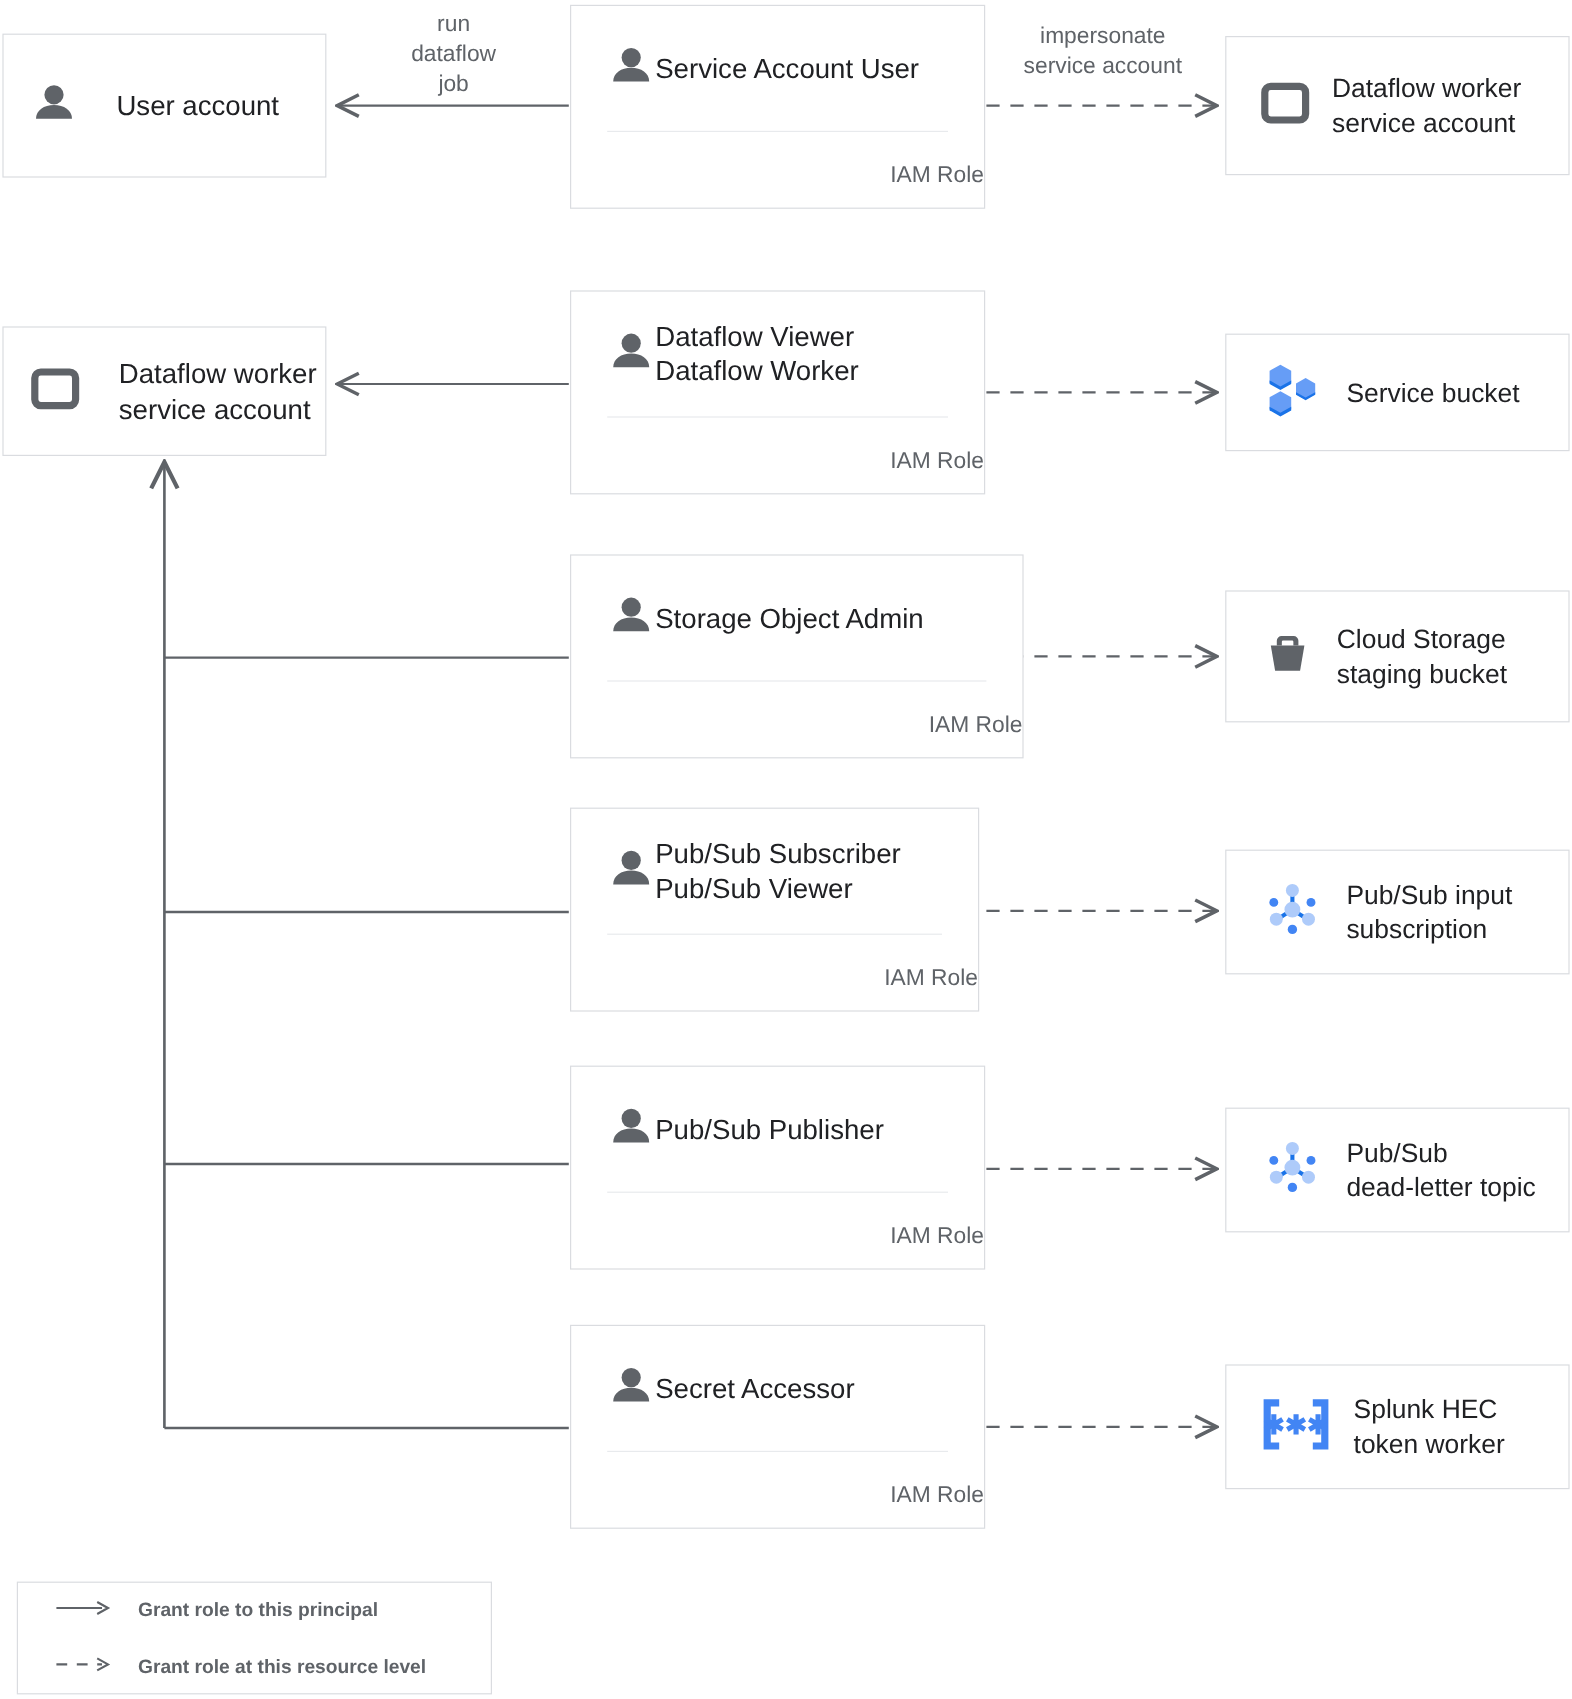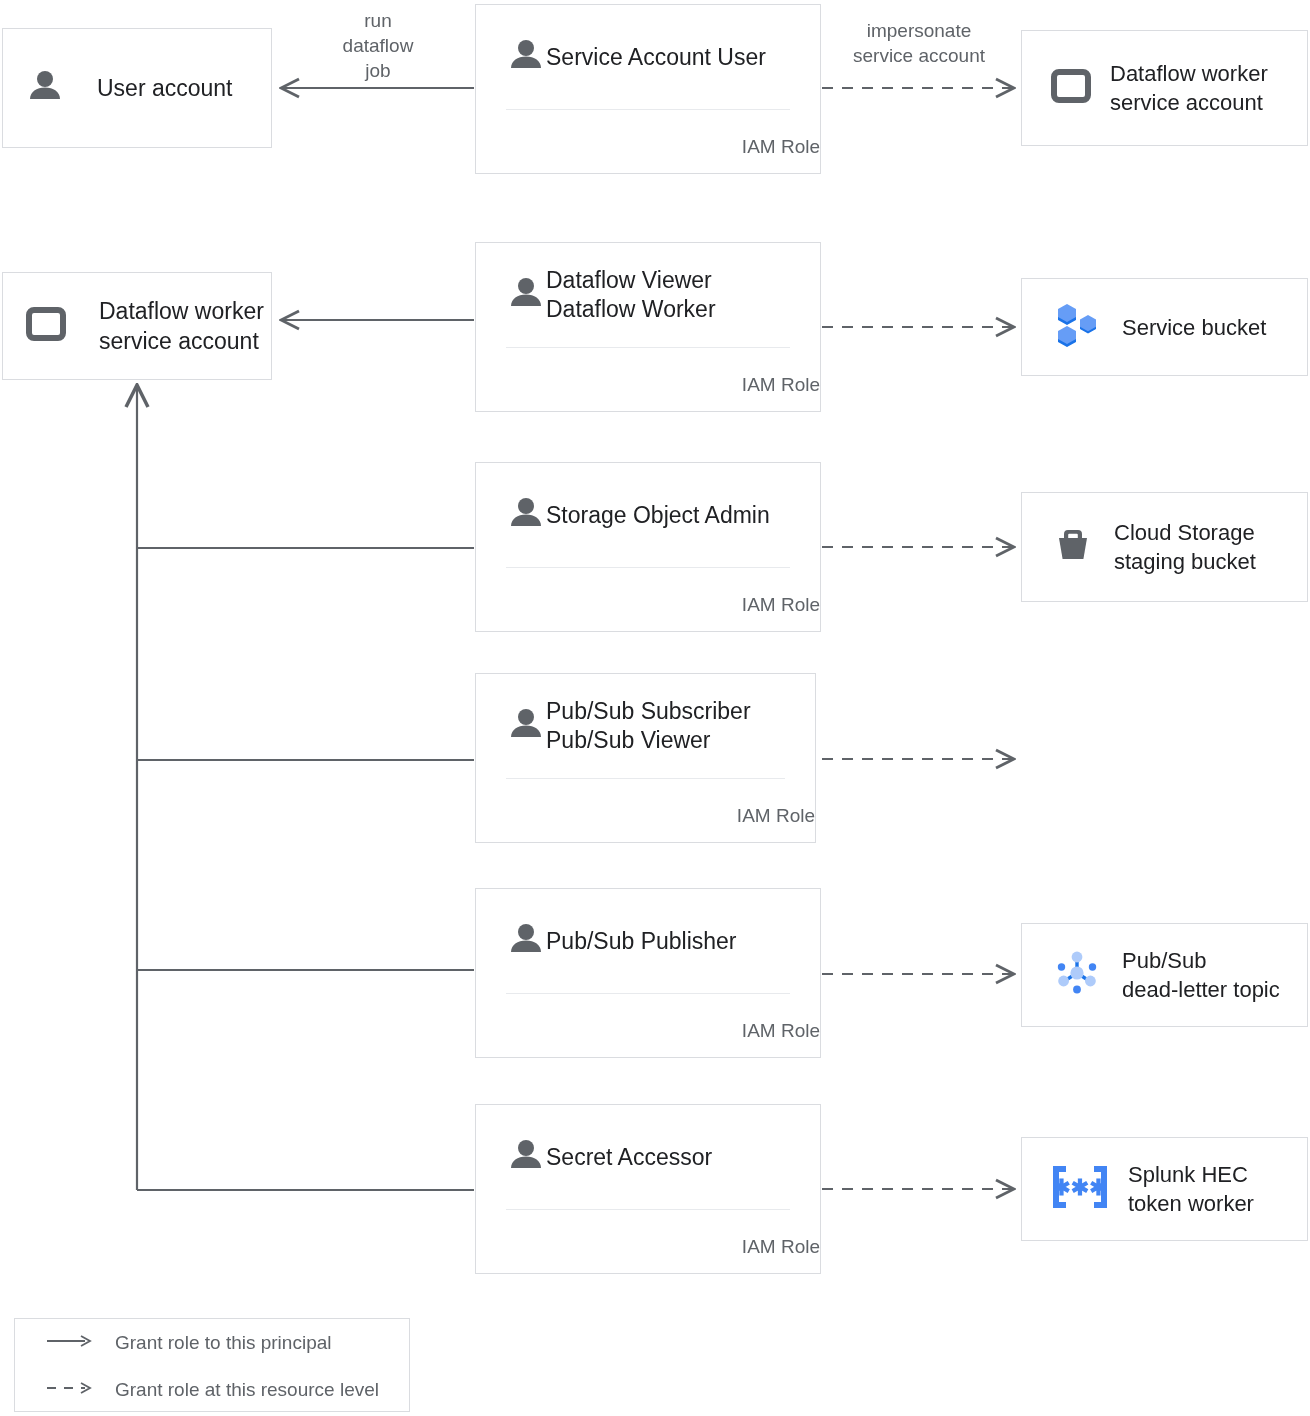--- a/index.html
+++ b/index.html
@@ -114,22 +114,23 @@
     background: #ffffff;
   }
   .legend-row {
     display: flex;
     align-items: center;
     height: 47px;
     padding-left: 30px;
     gap: 22px;
   }
   .legend-text {
-    font-size: 19px;
+    font-size: 16px;
     color: #5f6368;
+    font-weight: bold;
   }
 </style>
 </head>
 <body>
 
 <div id="stage">
 
   <svg id="wires" viewBox="0 0 1310 1416" width="1310" height="1416">
     <defs>
       <marker id="arrowSolid" viewBox="0 0 12 12" refX="11" refY="6" markerWidth="12" markerHeight="12" orient="auto-start-reverse">
@@ -219,21 +220,21 @@
           <path d="M5 33c0-7.2 6.7-11.5 15-11.5S35 25.8 35 33z" fill="#5f6368"></path>
         </svg>
       </span>
       <span class="role-name">Dataflow Viewer
 Dataflow Worker</span>
     </div>
     <div class="role-divider"></div>
     <div class="role-sub">IAM Role</div>
   </div>
 
-  <div class="role-card" style="left:475px; top:462px; width:346px; height:170px;">
+  <div class="role-card" style="left:475px; top:462px; width:378px; height:170px;">
     <div class="role-head">
       <span class="icon">
         <svg width="40" height="40" viewBox="0 0 40 40">
           <circle cx="20" cy="13" r="8" fill="#5f6368"></circle>
           <path d="M5 33c0-7.2 6.7-11.5 15-11.5S35 25.8 35 33z" fill="#5f6368"></path>
         </svg>
       </span>
       <span class="role-name">Storage Object Admin</span>
     </div>
     <div class="role-divider"></div>
@@ -313,36 +314,54 @@
     <span class="icon">
       <svg width="46" height="46" viewBox="0 0 46 46">
         <path d="M14 12a4 4 0 0 1 4-4h10a4 4 0 0 1 4 4v4h-4.2v-3.2a1 1 0 0 0-1-1h-7.6a1 1 0 0 0-1 1V16H14z" fill="#5f6368"></path>
         <path d="M9 16h28l-3.6 21H12.6z" fill="#5f6368"></path>
       </svg>
     </span>
     <span class="resource-label">Cloud Storage
 staging bucket</span>
   </div>
 
-
-  <div class="box resource-box" style="left:1021px; top:923px; width:287px; height:104px;">
+  <div class="box resource-box" style="left:1021px; top:708px; width:287px; height:104px;">
     <span class="icon">
       <svg width="54" height="54" viewBox="0 0 54 54">
         <line x1="27" y1="12" x2="27" y2="27" stroke="#1a73e8" stroke-width="3.4"></line>
         <line x1="27" y1="27" x2="14.5" y2="35" stroke="#1a73e8" stroke-width="3.4"></line>
         <line x1="27" y1="27" x2="39.5" y2="35" stroke="#1a73e8" stroke-width="3.4"></line>
         <circle cx="27" cy="27" r="6.6" fill="#aecbfa"></circle>
         <circle cx="27" cy="11" r="5.4" fill="#aecbfa"></circle>
         <circle cx="13.6" cy="35" r="5.4" fill="#aecbfa"></circle>
         <circle cx="40.4" cy="35" r="5.4" fill="#aecbfa"></circle>
         <circle cx="11.5" cy="21" r="3.7" fill="#4285f4"></circle>
         <circle cx="42.5" cy="21" r="3.7" fill="#4285f4"></circle>
         <circle cx="27" cy="43.5" r="3.9" fill="#4285f4"></circle>
       </svg>
     </span>
+    <span class="resource-label">Pub/Sub input
+subscription</span>
+  </div>
+
+  <div class="box resource-box" style="left:1021px; top:923px; width:287px; height:104px;">
+    <span class="icon">
+      <svg width="54" height="54" viewBox="0 0 54 54">
+        <line x1="27" y1="12" x2="27" y2="27" stroke="#1a73e8" stroke-width="3.4"></line>
+        <line x1="27" y1="27" x2="14.5" y2="35" stroke="#1a73e8" stroke-width="3.4"></line>
+        <line x1="27" y1="27" x2="39.5" y2="35" stroke="#1a73e8" stroke-width="3.4"></line>
+        <circle cx="27" cy="27" r="6.6" fill="#aecbfa"></circle>
+        <circle cx="27" cy="11" r="5.4" fill="#aecbfa"></circle>
+        <circle cx="13.6" cy="35" r="5.4" fill="#aecbfa"></circle>
+        <circle cx="40.4" cy="35" r="5.4" fill="#aecbfa"></circle>
+        <circle cx="11.5" cy="21" r="3.7" fill="#4285f4"></circle>
+        <circle cx="42.5" cy="21" r="3.7" fill="#4285f4"></circle>
+        <circle cx="27" cy="43.5" r="3.9" fill="#4285f4"></circle>
+      </svg>
+    </span>
     <span class="resource-label">Pub/Sub
 dead-letter topic</span>
   </div>
 
   <div class="box resource-box" style="left:1021px; top:1137px; width:287px; height:104px;">
     <span class="icon">
       <svg width="60" height="48" viewBox="0 0 60 48">
         <path d="M16 6 H6 V42 H16" fill="none" stroke="#4285f4" stroke-width="6"></path>
         <path d="M44 6 H54 V42 H44" fill="none" stroke="#4285f4" stroke-width="6"></path>
         <g fill="#4285f4">

